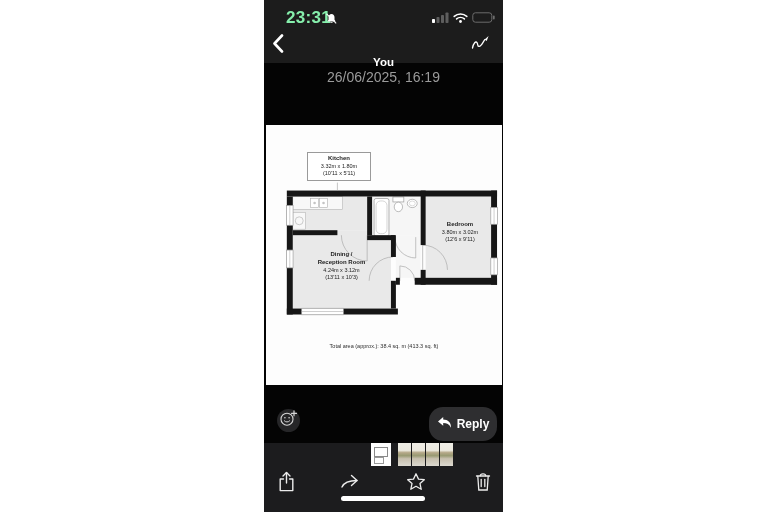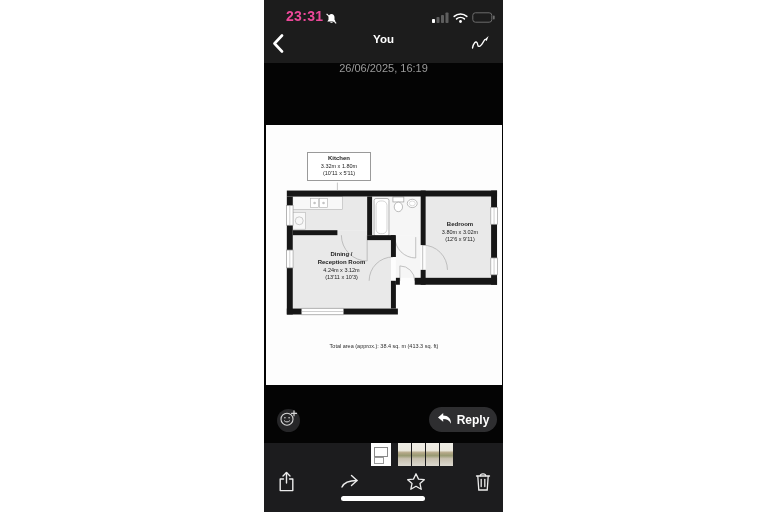--- a/index.html
+++ b/index.html
@@ -2,44 +2,44 @@
 <html><head>
 <meta charset="utf-8">
 <style>
   html,body{margin:0;padding:0;background:#fff;}
   .canvas{position:relative;width:768px;height:512px;background:#fff;overflow:hidden;
           font-family:"Liberation Sans",sans-serif;-webkit-font-smoothing:antialiased;}
   .phone{position:absolute;left:264px;top:0;width:239px;height:512px;background:#040404;}
 
   
   .topband{position:absolute;left:0;top:0;right:0;height:63px;background:#1c1c1c;}
-  .time{position:absolute;left:22px;top:8px;font-size:14px;font-weight:bold;color:#ec4899;letter-spacing:.3px;}
+  .time{position:absolute;left:22px;top:8px;font-size:17px;font-weight:bold;color:#86efac;letter-spacing:.3px;}
   .bell{position:absolute;left:62px;top:10px;}
   .sb-right{position:absolute;right:8px;top:9px;display:flex;align-items:center;gap:4px;}
   .hdr-back{position:absolute;left:8px;top:34px;}
   .hdr-titles{position:absolute;left:40px;right:40px;top:33px;text-align:center;}
-  .h-title{font-size:11.5px;font-weight:bold;color:#fff;}
-  .h-sub{font-size:11px;color:#9b9b9b;margin-top:17px;}
+  .h-title{font-size:11.5px;font-weight:bold;color:#fff;margin-top:23px;}
+  .h-sub{font-size:14px;color:#9b9b9b;margin-top:1px;}
   .hdr-markup{position:absolute;right:12px;top:35px;}
 
   
   .photo{position:absolute;left:2px;top:125px;width:236px;height:260px;background:#fdfdfd;}
   .plan-svg{position:absolute;left:0;top:0;}
   .plabel{position:absolute;text-align:center;color:#1d1d1d;line-height:1.3;}
   .pl-name{font-size:6px;font-weight:bold;white-space:pre-line;}
   .pl-dim{font-size:5.5px;}
   .kitchen-box{left:41px;top:27px;width:62px;background:#fff;border:1px solid #9a9a9a;padding:2px 0 3px;}
   .dining-box{left:27px;top:126px;width:97px;}
   .bedroom-box{left:159px;top:96px;width:70px;}
   .total-area{position:absolute;left:0;right:0;top:218px;text-align:center;font-size:5.5px;color:#2e2e2e;}
 
   
   .emoji-btn{position:absolute;left:13px;top:409px;width:23px;height:23px;border-radius:50%;
              background:#262628;display:flex;align-items:center;justify-content:center;}
-  .reply-btn{position:absolute;left:165px;top:407px;width:68px;height:25px;border-radius:14px;
+  .reply-btn{position:absolute;left:165px;top:407px;width:68px;height:34px;border-radius:14px;
              background:#2e2e30;display:flex;align-items:center;justify-content:center;gap:5px;}
   .reply-lbl{font-size:12px;font-weight:bold;color:#fff;}
 
   
   .bottombar{position:absolute;left:0;right:0;top:443px;height:69px;background:#1c1c1e;}
   .thumb-plan{position:absolute;left:107px;top:0;width:20px;height:23px;background:#fff;}
   .tp-a{position:absolute;left:3px;top:4px;width:12px;height:8px;border:1px solid #8a8a8a;}
   .tp-b{position:absolute;left:3px;top:14px;width:8px;height:5px;border:1px solid #9a9a9a;}
   .thumb-photos{position:absolute;left:134px;top:0;display:flex;gap:1px;}
   .thumb-photo{width:13px;height:23px;

